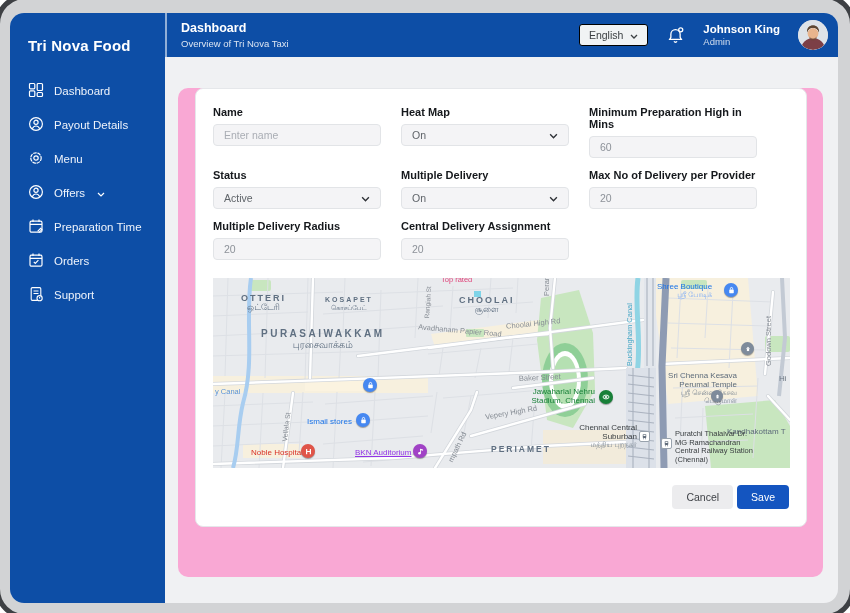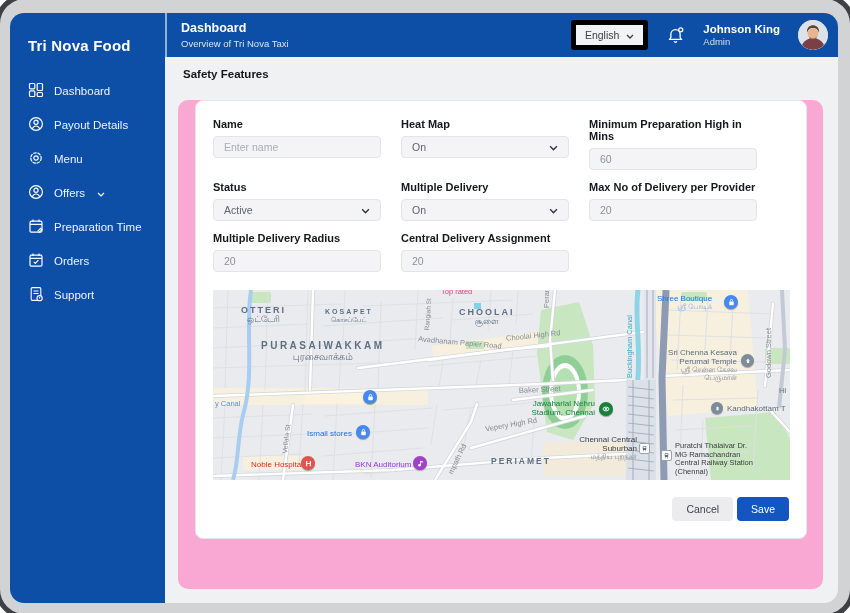--- a/index.html
+++ b/index.html
@@ -13,21 +13,21 @@
   .nav-item{display:flex;align-items:center;gap:10px;padding:8px 18px;font-size:11.5px;color:#eef3fb;cursor:pointer;}
   .nav-item svg{flex:0 0 16px;}
   .chev{margin-left:2px;}
   
   .main{flex:1;display:flex;flex-direction:column;min-width:0;}
   .header{height:44px;flex:0 0 44px;background:#0d4ea6;color:#fff;display:flex;align-items:center;border-left:2px solid rgba(255,255,255,.55);padding:0 10px 0 14px;}
   .h-titles{display:flex;flex-direction:column;gap:3px;}
   .h-title{font-size:12.5px;font-weight:bold;}
   .h-sub{font-size:9.5px;color:rgba(255,255,255,.85);}
   .h-right{margin-left:auto;display:flex;align-items:center;gap:18px;}
-  .lang-btn{background:#f1f3f4;color:#3c4043;border:5px solid #000000;border-radius:3px;font-size:10.5px;padding:4px 9px;display:flex;align-items:center;gap:7px;cursor:pointer;font-family:inherit;}
+  .lang-btn{background:#f1f3f4;color:#3c4043;border:1px solid #000000;border-radius:3px;font-size:10.5px;padding:4px 9px;display:flex;align-items:center;gap:7px;cursor:pointer;font-family:inherit;}
   .bell{position:relative;cursor:pointer;display:flex;}
   .user-meta{text-align:left;line-height:1.25;}
   .user-name{font-size:11.5px;font-weight:bold;}
   .user-role{font-size:9.5px;color:rgba(255,255,255,.8);}
   .avatar{width:30px;height:30px;border-radius:50%;overflow:hidden;flex:0 0 30px;cursor:pointer;background:#dfe2e6;}
   
   .content{flex:1;overflow:hidden;padding-top:11px;}
   .page-title{font-size:11.5px;font-weight:bold;color:#141619;margin:0 0 10px 18px;}
   .panel{background:#f9a8d4;border-radius:10px;margin:0 15px 0 13px;height:489px;}
   .card{margin:20px 16px 0 17px;border:1px solid #e5e7ea;border-radius:8px;padding:17px;background:#fff;}
@@ -40,24 +40,24 @@
   .map{position:relative;width:577px;height:190px;margin-top:18px;overflow:hidden;background:#e9ebee;cursor:grab;}
   .map-svg{position:absolute;left:0;top:0;width:577px;height:190px;}
   .ml{position:absolute;white-space:nowrap;line-height:1.15;}
   .area{color:#5f6f81;font-weight:bold;letter-spacing:2px;font-size:9px;text-align:center;}
   .area .ta{display:block;letter-spacing:0;font-weight:normal;font-size:8.5px;}
   .road{color:#878d95;font-size:7.5px;}
   .waterl{color:#5a93d8;font-size:7.5px;}
   .poi{font-size:8px;line-height:1.15;}
   .poi.blue{color:#1a73e8;}
   .poi.red{color:#d93025;}
-  .poi.purple{color:#9334e6;}
+  .poi.purple{color:#9334e6;text-decoration:underline;}
   .poi.green{color:#188038;}
   .poi.dark{color:#3c4043;}
-  .poi.gray{color:#5d6b7a;}
+  .poi.gray{color:#5d6b7a;margin-top:35px;}
   .poi .ta{display:block;font-size:7px;color:#7d8893;}
   .pink{color:#e0457b;font-size:7.5px;}
   .mk{position:absolute;width:14px;height:14px;border-radius:50%;display:flex;align-items:center;justify-content:center;box-shadow:0 1px 1px rgba(0,0,0,.35);cursor:pointer;}
   .mk svg{display:block;}
   .mk-sq{position:absolute;width:11px;height:11px;border-radius:2px;background:#fff;border:1px solid #98a2ad;box-sizing:border-box;display:flex;align-items:center;justify-content:center;cursor:pointer;}
   
   .actions{display:flex;justify-content:flex-end;gap:4px;margin-top:17px;}
   .btn{border:none;border-radius:4px;font-size:10.5px;padding:6px 14px;cursor:pointer;font-family:inherit;}
   .btn-cancel{background:#ececee;color:#3f4247;}
   .btn-save{background:#1455c0;color:#fff;}
@@ -178,21 +178,20 @@
                   <path d="M9.2,12.5 a5.9,5.9 0 0 1 11.6,0 l0.2,-2 a6.1,6.1 0 0 0 -12,0 z" fill="#5d4531"></path>
                   <path d="M9.3,12 a6,6 0 0 1 11.4,0 c0,-4 -2.4,-6.4 -5.7,-6.4 c-3.3,0 -5.7,2.4 -5.7,6.4 z" fill="#5d4531"></path>
                   <path d="M11.4,16.5 a4.3,4.3 0 0 0 7.2,0 v2.2 a4.6,4.6 0 0 1 -7.2,0 z" fill="#6b4a33" opacity=".55"></path>
                 </g>
               </svg>
           </span>
         </div>
       </header>
 
       <div class="content">
-        <div class="page-title">Safety Features</div>
 
         <div class="panel">
           <div class="card">
 
             <div class="grid">
               <div class="field">
                 <label>Name</label>
                 <input class="tin" placeholder="Enter name" style="">
               </div>
               <div class="field">

